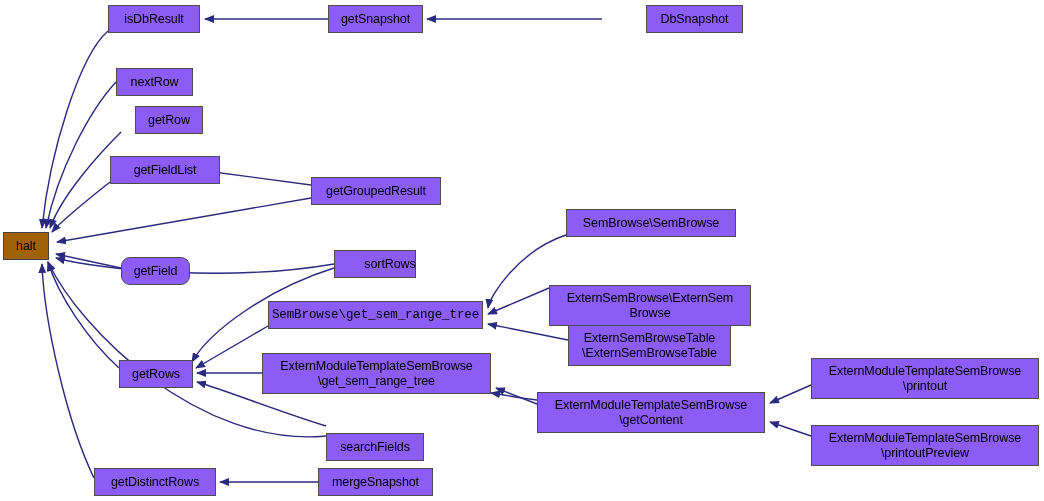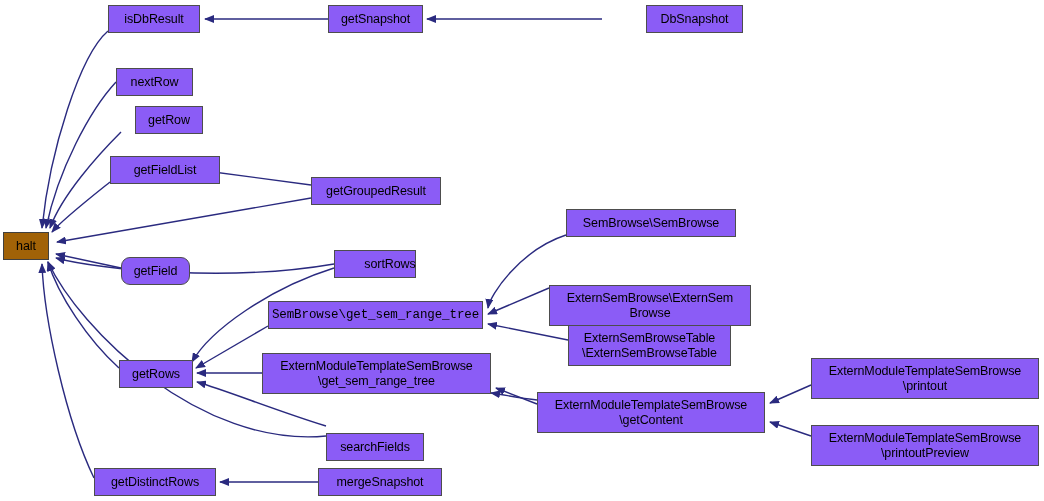--- a/index.html
+++ b/index.html
@@ -95,21 +95,21 @@
       <div class="node" style="left: 121px; top: 257px; width: 69px; height: 28px; border-radius: 9px;"><span class="node-label">getField</span></div>
       <div class="node" style="left: 119px; top: 360px; width: 74px; height: 28px;"><span class="node-label">getRows</span></div>
       <div class="node" style="left: 94px; top: 468px; width: 122px; height: 28px;"><span class="node-label">getDistinctRows</span></div>
       <div class="node" style="left: 328px; top: 5px; width: 95px; height: 28px;"><span class="node-label">getSnapshot</span></div>
       <div class="node" style="left: 311px; top: 177px; width: 130px; height: 28px;"><span class="node-label">getGroupedResult</span></div>
       <div class="node" style="left: 334px; top: 250px; width: 82px; height: 28px; padding-left: 30px;"><span class="node-label">sortRows</span></div>
       <div class="node" style="left: 268px; top: 301px; width: 215px; height: 28px; font-family: Liberation Mono, monospace;"><span class="node-label">SemBrowse\get_sem_range_tree</span></div>
       <div class="node" style="left: 262px; top: 353px; width: 229px; height: 41px;"><span class="node-label">ExternModuleTemplateSemBrowse
 \get_sem_range_tree</span></div>
       <div class="node" style="left: 326px; top: 418px; width: 98px; height: 28px; margin-top: 15px;"><span class="node-label">searchFields</span></div>
-      <div class="node" style="left: 318px; top: 468px; width: 124px; height: 28px;"><span class="node-label">mergeSnapshot</span></div>
+      <div class="node" style="left: 318px; top: 468px; width: 115px; height: 28px;"><span class="node-label">mergeSnapshot</span></div>
       <div class="node" style="left: 602px; top: 5px; width: 97px; height: 28px; margin-left: 44px;"><span class="node-label">DbSnapshot</span></div>
       <div class="node" style="left: 566px; top: 209px; width: 170px; height: 28px;"><span class="node-label">SemBrowse\SemBrowse</span></div>
       <div class="node" style="left: 549px; top: 261px; width: 202px; height: 41px; margin-top: 24px;"><span class="node-label">ExternSemBrowse\ExternSem
 Browse</span></div>
       <div class="node" style="left: 568px; top: 325px; width: 163px; height: 41px;"><span class="node-label">ExternSemBrowseTable
 \ExternSemBrowseTable</span></div>
       <div class="node" style="left: 537px; top: 392px; width: 228px; height: 41px;"><span class="node-label">ExternModuleTemplateSemBrowse
 \getContent</span></div>
       <div class="node" style="left: 811px; top: 358px; width: 228px; height: 41px;"><span class="node-label">ExternModuleTemplateSemBrowse
 \printout</span></div>

